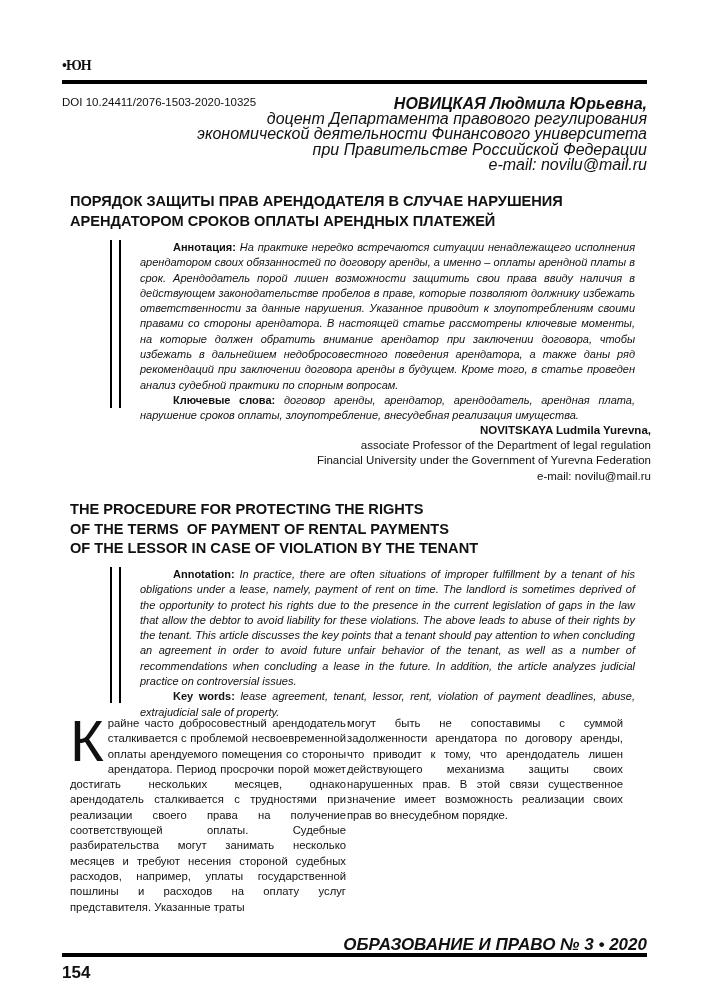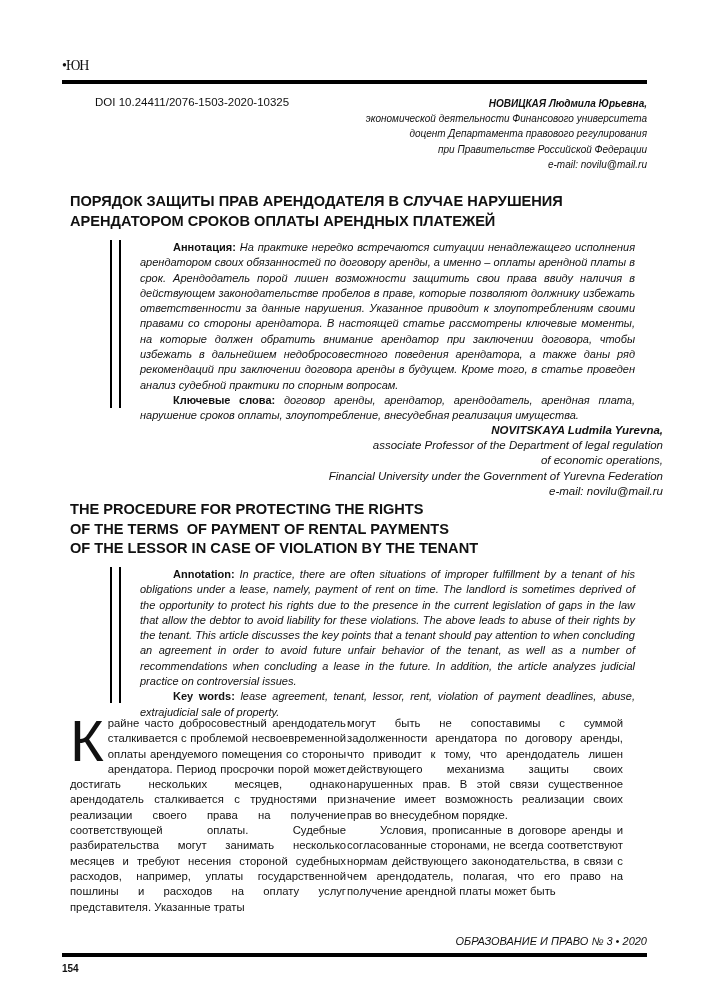--- a/index.html
+++ b/index.html
@@ -1,75 +1,74 @@
 <!DOCTYPE html>
 <html><head>
 <meta charset="utf-8">
 <style>
   html, body { margin:0; padding:0; background:#ffffff; }
   body { width:709px; height:1004px; position:relative; overflow:hidden; color:#111; font-family:"Liberation Sans", sans-serif; }
   .abs { position:absolute; }
-  .logo { left:62px; top:58px; font-weight:normal; font-size:14px; letter-spacing:-1px; font-family:"Liberation Serif", serif; }
+  .logo { left:62px; top:58px; font-weight:bold; font-size:14px; letter-spacing:-1px; font-family:"Liberation Serif", serif; }
   .top-rule { left:62px; top:80px; width:585px; height:4px; background:#000; }
-  .doi { left:62px; top:96px; font-size:11.5px;margin-left:33px; }
-  .author-ru { right:62px; top:96px; text-align:right; font-style:italic; font-size:10px; line-height:15.2px; }
+  .doi { left:62px; top:96px; font-size:11.5px; }
+  .author-ru { right:62px; top:96px; text-align:right; font-style:italic; font-size:16px; line-height:15.2px; }
   .author-ru .name, .author-en .name { font-weight:bold; }
   .title { left:70px; width:570px; font-weight:bold; font-size:14.6px; line-height:19.5px; }
   .title-ru { top:192px; }
   .abstract { left:140px; width:495px; font-size:11px; line-height:15.3px; text-align:justify; }
   .abstract .lead { font-weight:bold; font-style:normal; }
   .abstract .body { font-style:italic; }
   .abstract p { margin:0; text-indent:33px; }
   .bars { left:110px; width:7px; border-left:2px solid #000; border-right:2px solid #000; }
   .abs-ru { top:240px; }
   .bars-ru { top:240px; height:168px; }
-  .author-en { right:46px; top:423px; text-align:right; font-style:italic; font-size:11.5px; line-height:15.2px; }
+  .author-en { right:58px; top:423px; text-align:right; font-size:11.5px; line-height:15.2px; }
   .title-en { top:500px; }
   .abs-en { top:567px; }
   .bars-en { top:567px; height:136px; }
   .col { top:716px; width:276px; font-size:11.3px; line-height:15.3px; text-align:justify; }
   .col p { margin:0; }
   .col-left { left:70px; }
   .col-right { left:347px; }
   .dropcap { float:left; font-size:58px; line-height:46px; margin:2px 4px -2px 0; font-family:"Liberation Sans", sans-serif; }
   .indent { text-indent:33px; }
-  .journal { right:62px; top:935px; font-weight:normal; font-style:italic; font-size:11px;padding-left:20px; }
+  .journal { right:62px; top:935px; font-weight:bold; font-style:italic; font-size:17px;padding-left:20px; }
   .bottom-rule { left:62px; top:953px; width:585px; height:4px; background:#000; }
-  .pagenum { left:62px; top:963px; font-weight:bold; font-size:10px; }
+  .pagenum { left:62px; top:963px; font-weight:bold; font-size:17px; }
 </style>
 </head>
 <body>
 
 <div class="abs logo">•ЮН</div>
 <div class="abs top-rule"></div>
 <div class="abs doi">DOI 10.24411/2076-1503-2020-10325</div>
 
 <div class="abs author-ru">
   <div class="name">НОВИЦКАЯ Людмила Юрьевна,</div>
+  <div>доцент Департамента правового регулирования</div>
   <div>экономической деятельности Финансового университета</div>
-  <div>доцент Департамента правового регулирования</div>
   <div>при Правительстве Российской Федерации</div>
   <div>e-mail: novilu@mail.ru</div>
 </div>
 
 <div class="abs title title-ru">
   <div>ПОРЯДОК ЗАЩИТЫ ПРАВ АРЕНДОДАТЕЛЯ В СЛУЧАЕ НАРУШЕНИЯ</div>
   <div>АРЕНДАТОРОМ СРОКОВ ОПЛАТЫ АРЕНДНЫХ ПЛАТЕЖЕЙ</div>
 </div>
 
 <div class="abs bars bars-ru"></div>
 <div class="abs abstract abs-ru">
   <p><span class="lead">Аннотация:</span> <span class="body">На практике нередко встречаются ситуации ненадлежащего исполнения арендатором своих обязанностей по договору аренды, а именно – оплаты арендной платы в срок. Арендодатель порой лишен возможности защитить свои права ввиду наличия в действующем законодательстве пробелов в праве, которые позволяют должнику избежать ответственности за данные нарушения. Указанное приводит к злоупотреблениям своими правами со стороны арендатора. В настоящей статье рассмотрены ключевые моменты, на которые должен обратить внимание арендатор при заключении договора, чтобы избежать в дальнейшем недобросовестного поведения арендатора, а также даны ряд рекомендаций при заключении договора аренды в будущем. Кроме того, в статье проведен анализ судебной практики по спорным вопросам.</span></p>
   <p><span class="lead">Ключевые слова:</span> <span class="body">договор аренды, арендатор, арендодатель, арендная плата, нарушение сроков оплаты, злоупотребление, внесудебная реализация имущества.</span></p>
 </div>
 
 <div class="abs author-en">
   <div class="name">NOVITSKAYA Ludmila Yurevna,</div>
   <div>associate Professor of the Department of legal regulation</div>
-  <div>of economic operations,</div>
   <div>Financial University under the Government of Yurevna Federation</div>
   <div>e-mail: novilu@mail.ru</div>
 </div>
 
 <div class="abs title title-en">
   <div>THE PROCEDURE FOR PROTECTING THE RIGHTS</div>
   <div style="white-space:pre;">OF THE TERMS  OF PAYMENT OF RENTAL PAYMENTS</div>
   <div>OF THE LESSOR IN CASE OF VIOLATION BY THE TENANT</div>
 </div>
 
@@ -78,18 +77,17 @@
   <p><span class="lead">Annotation:</span> <span class="body">In practice, there are often situations of improper fulfillment by a tenant of his obligations under a lease, namely, payment of rent on time. The landlord is sometimes deprived of the opportunity to protect his rights due to the presence in the current legislation of gaps in the law that allow the debtor to avoid liability for these violations. The above leads to abuse of their rights by the tenant. This article discusses the key points that a tenant should pay attention to when concluding an agreement in order to avoid future unfair behavior of the tenant, as well as a number of recommendations when concluding a lease in the future. In addition, the article analyzes judicial practice on controversial issues.</span></p>
   <p><span class="lead">Key words:</span> <span class="body">lease agreement, tenant, lessor, rent, violation of payment deadlines, abuse, extrajudicial sale of property.</span></p>
 </div>
 
 <div class="abs col col-left">
   <p><span class="dropcap">К</span><span>райне часто добросовестный арендодатель сталкивается с проблемой несвоевременной оплаты арендуемого помещения со стороны арендатора. Период просрочки порой может достигать нескольких месяцев, однако арендодатель сталкивается с трудностями при реализации своего права на получение соответствующей оплаты. Судебные разбирательства могут занимать несколько месяцев и требуют несения стороной судебных расходов, например, уплаты государственной пошлины и расходов на оплату услуг представителя. Указанные траты</span></p>
 </div>
 
 <div class="abs col col-right">
   <p>могут быть не сопоставимы с суммой задолженности арендатора по договору аренды, что приводит к тому, что арендодатель лишен действующего механизма защиты своих нарушенных прав. В этой связи существенное значение имеет возможность реализации своих прав во внесудебном порядке.</p>
-  <p class="indent">Условия, прописанные в договоре аренды и согласованные сторонами, не всегда соответствуют нормам действующего законодательства, в связи с чем арендодатель, полагая, что его право на получение арендной платы может быть</p>
 </div>
 
 <div class="abs journal">ОБРАЗОВАНИЕ И ПРАВО № 3 • 2020</div>
 <div class="abs bottom-rule"></div>
 <div class="abs pagenum">154</div>
 
 </body></html>

